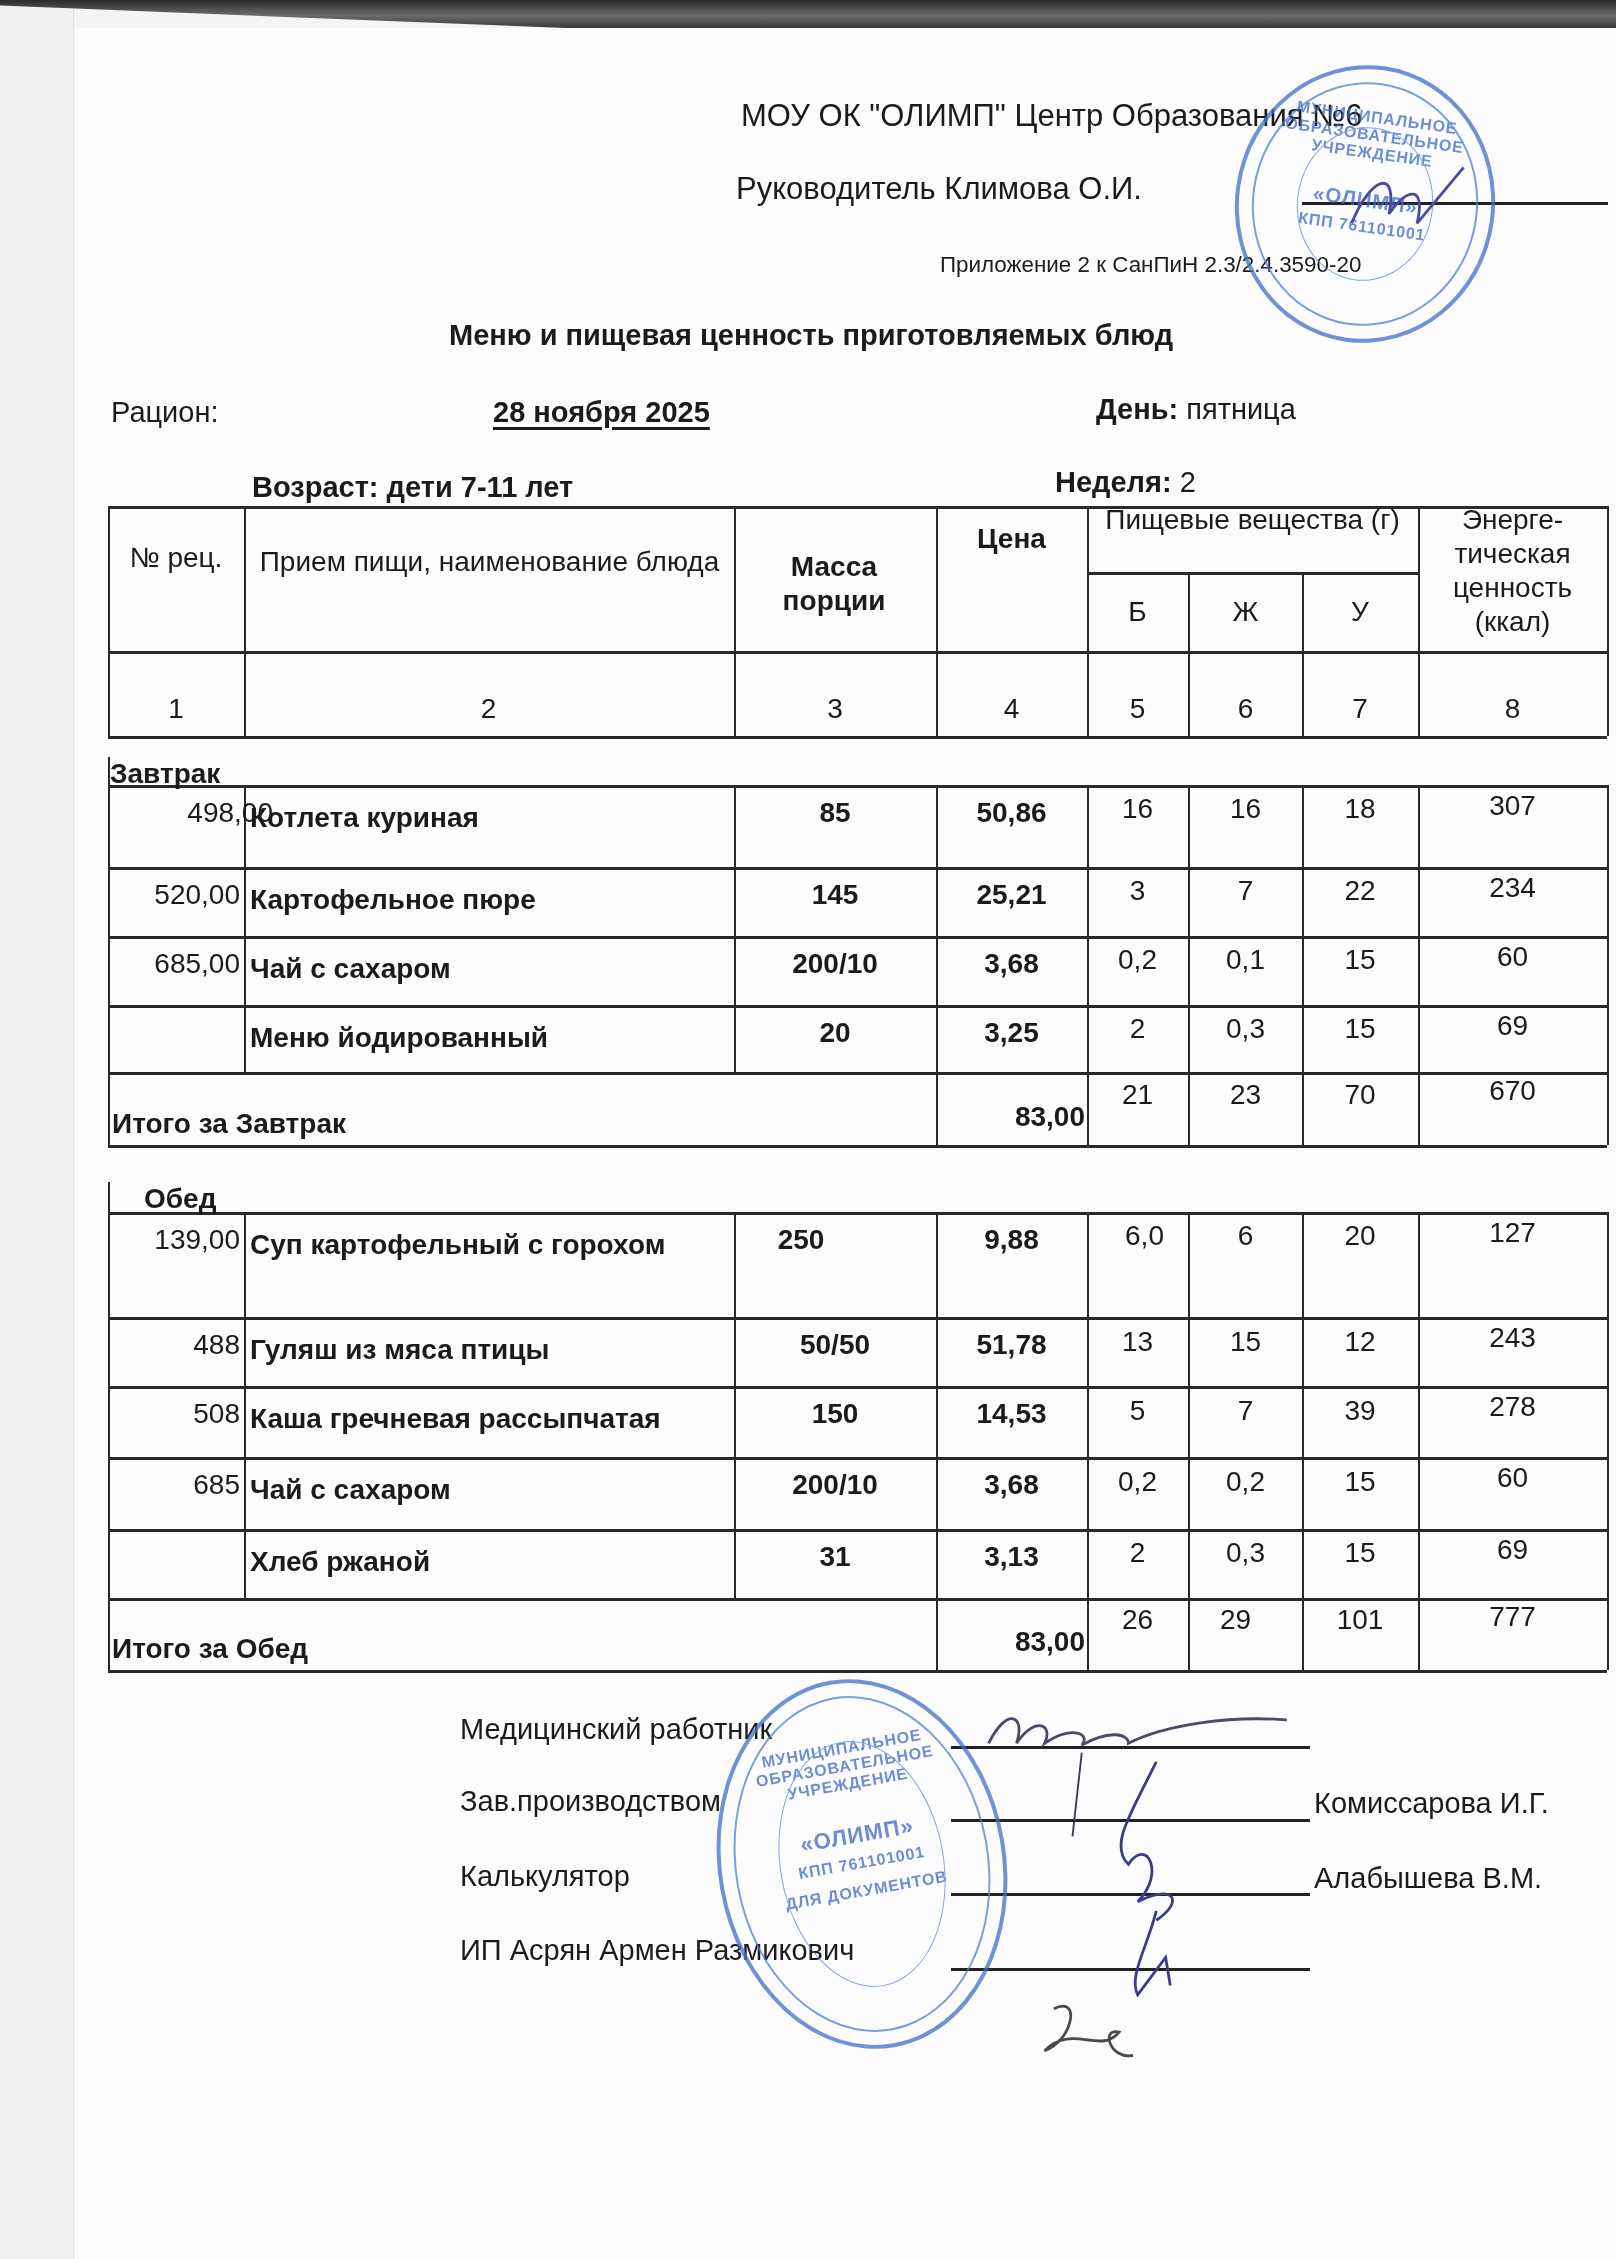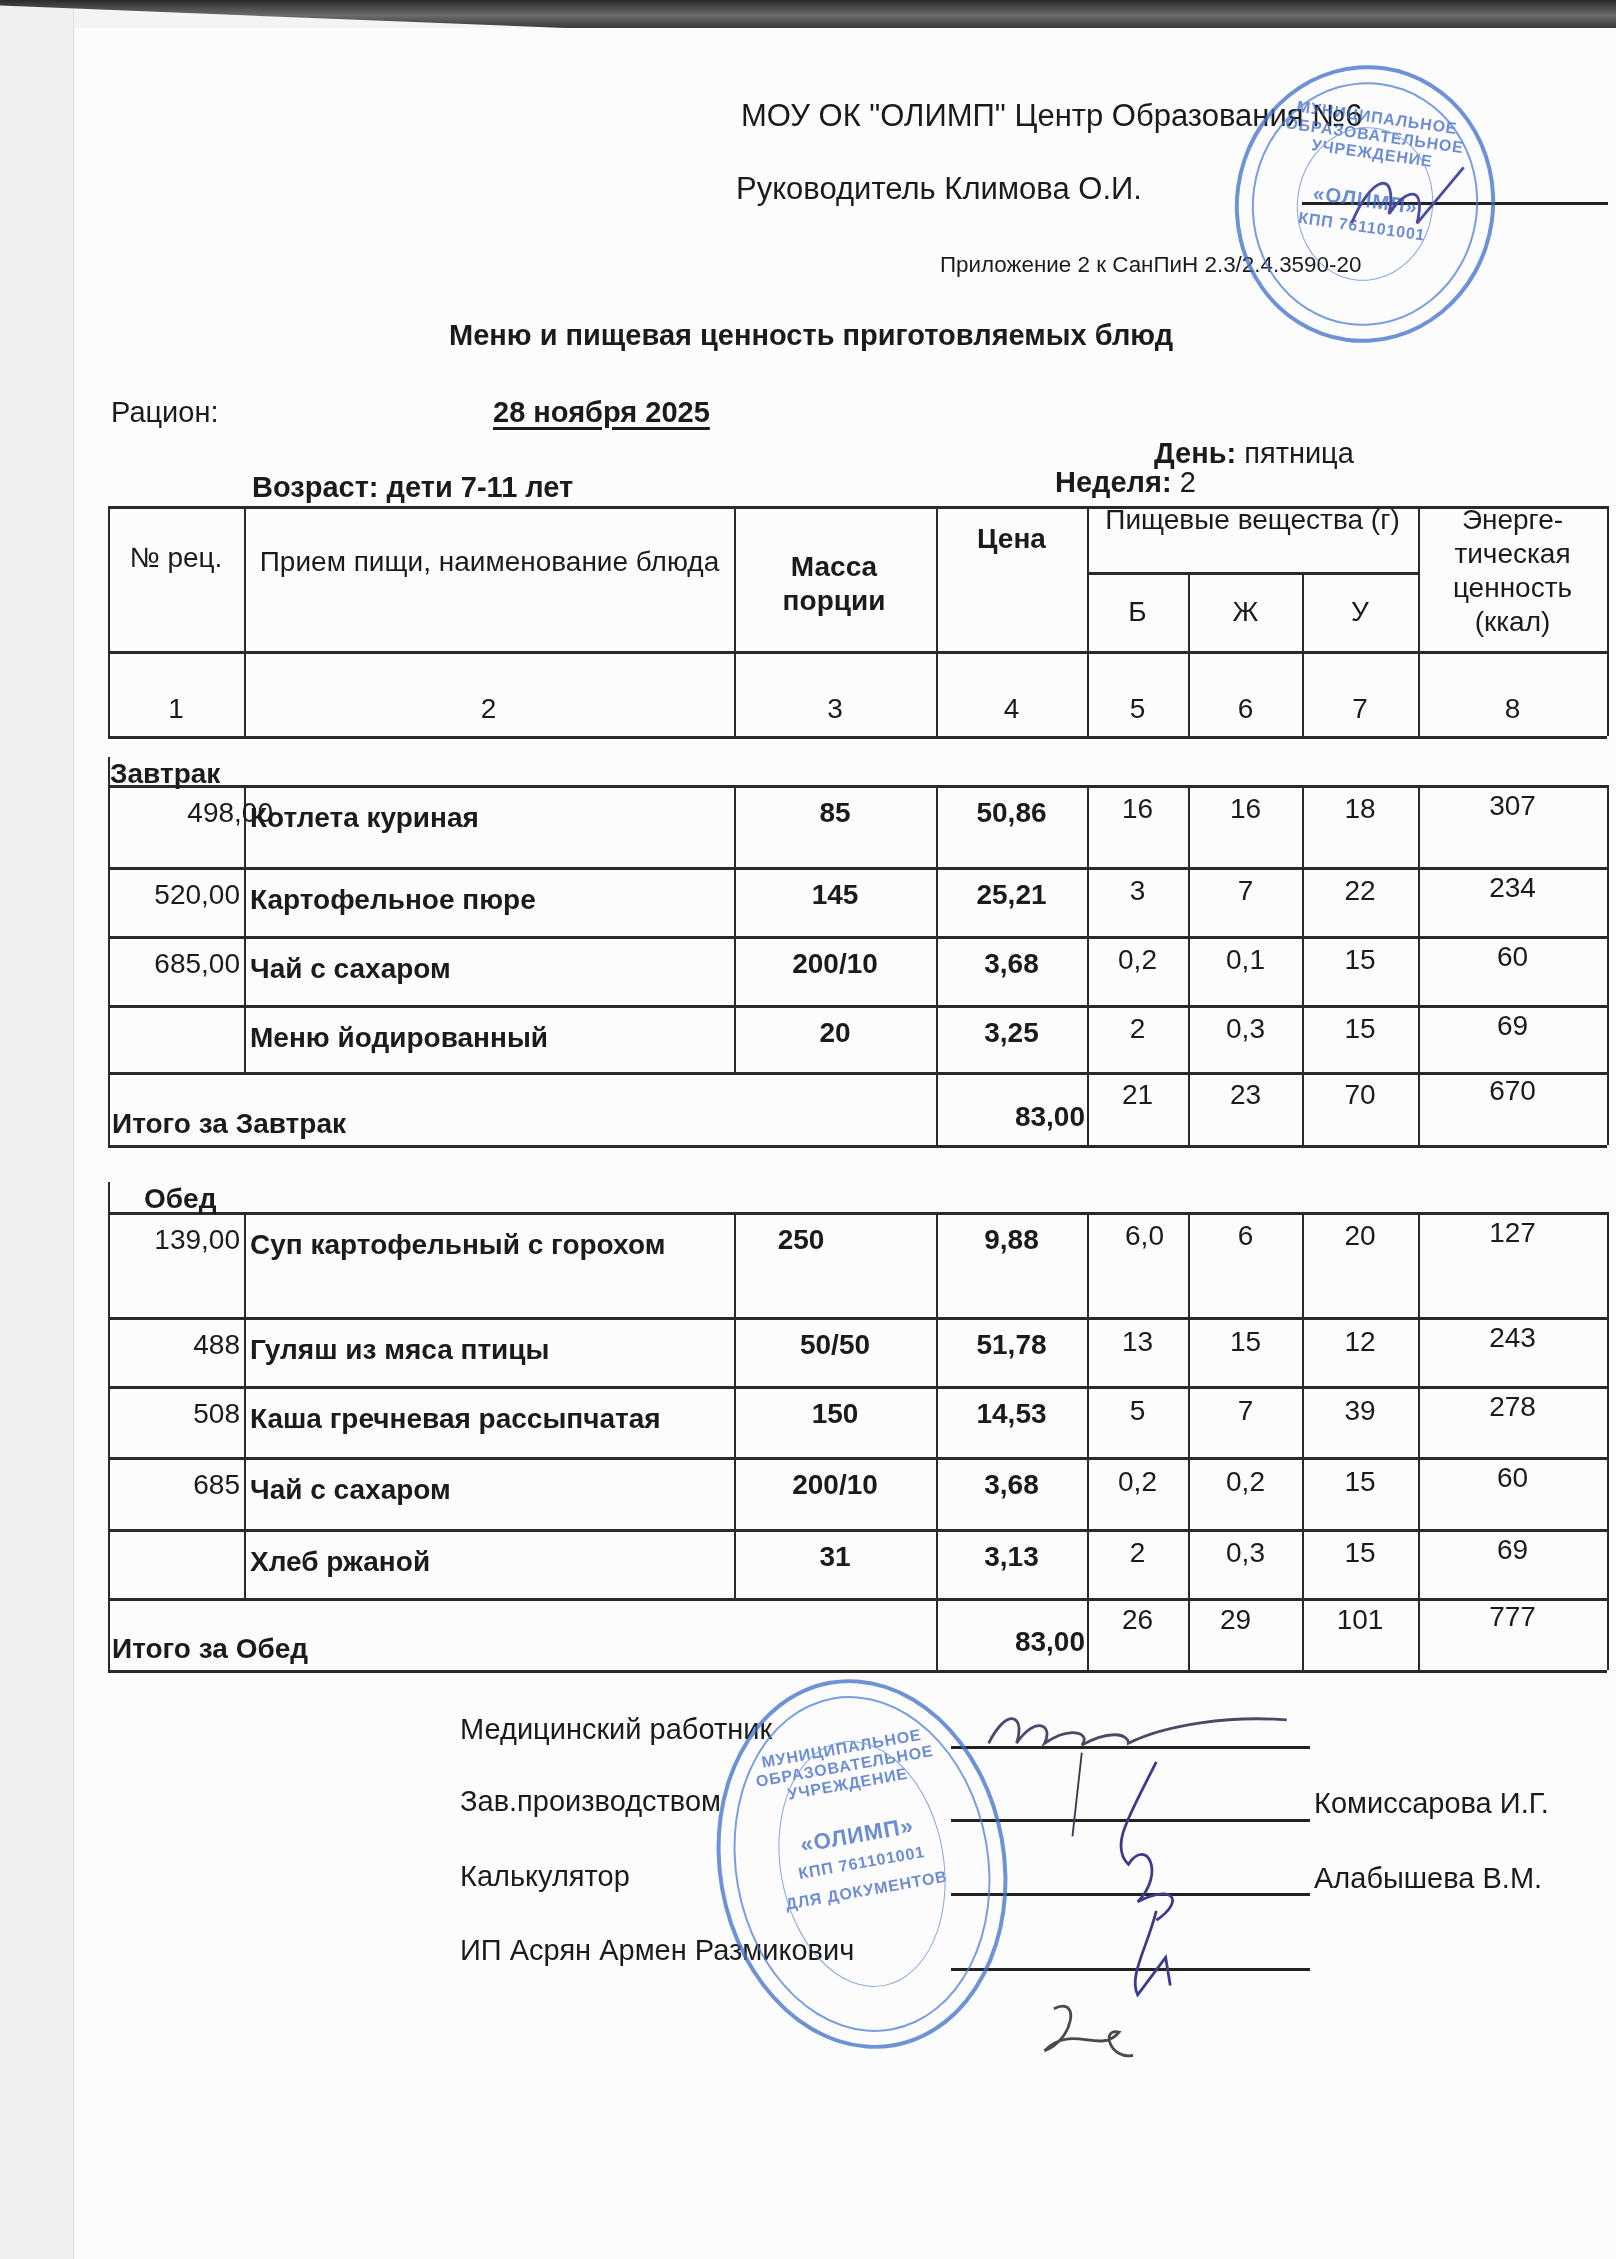--- a/index.html
+++ b/index.html
@@ -64,21 +64,21 @@
 <div class="page"></div>
 
 <div class="abs t-head" style="left:741px; top:98px;">МОУ ОК "ОЛИМП"  Центр Образования №6</div>
 <div class="abs t-head" style="left:736px; top:171px;">Руководитель  Климова О.И.</div>
 <div class="line" style="left:1302px; top:202px; width:306px;"></div>
 <div class="abs t-small" style="left:940px; top:252px;">Приложение 2 к СанПиН 2.3/2.4.3590-20</div>
 <div class="abs t-title" style="left:449px; top:319px;">Меню и пищевая ценность приготовляемых блюд</div>
 
 <div class="abs t-label" style="left:111px; top:396px;">Рацион:</div>
 <div class="abs t-label bold u" style="left:453px; top:396px;margin-left:40px;">28 ноября 2025</div>
-<div class="abs t-label" style="left:1154px; top:393px;margin-top:44px;">
+<div class="abs t-label" style="left:1096px; top:393px;">
   <span class="bold">День:</span>
   <span>пятница</span>
 </div>
 <div class="abs t-label bold" style="left:252px; top:471px;">Возраст: дети 7-11 лет</div>
 <div class="abs t-label" style="left:1055px; top:466px;">
   <span class="bold">Неделя:</span>
   <span>2</span>
 </div>
 
 <div id="menu-table">

